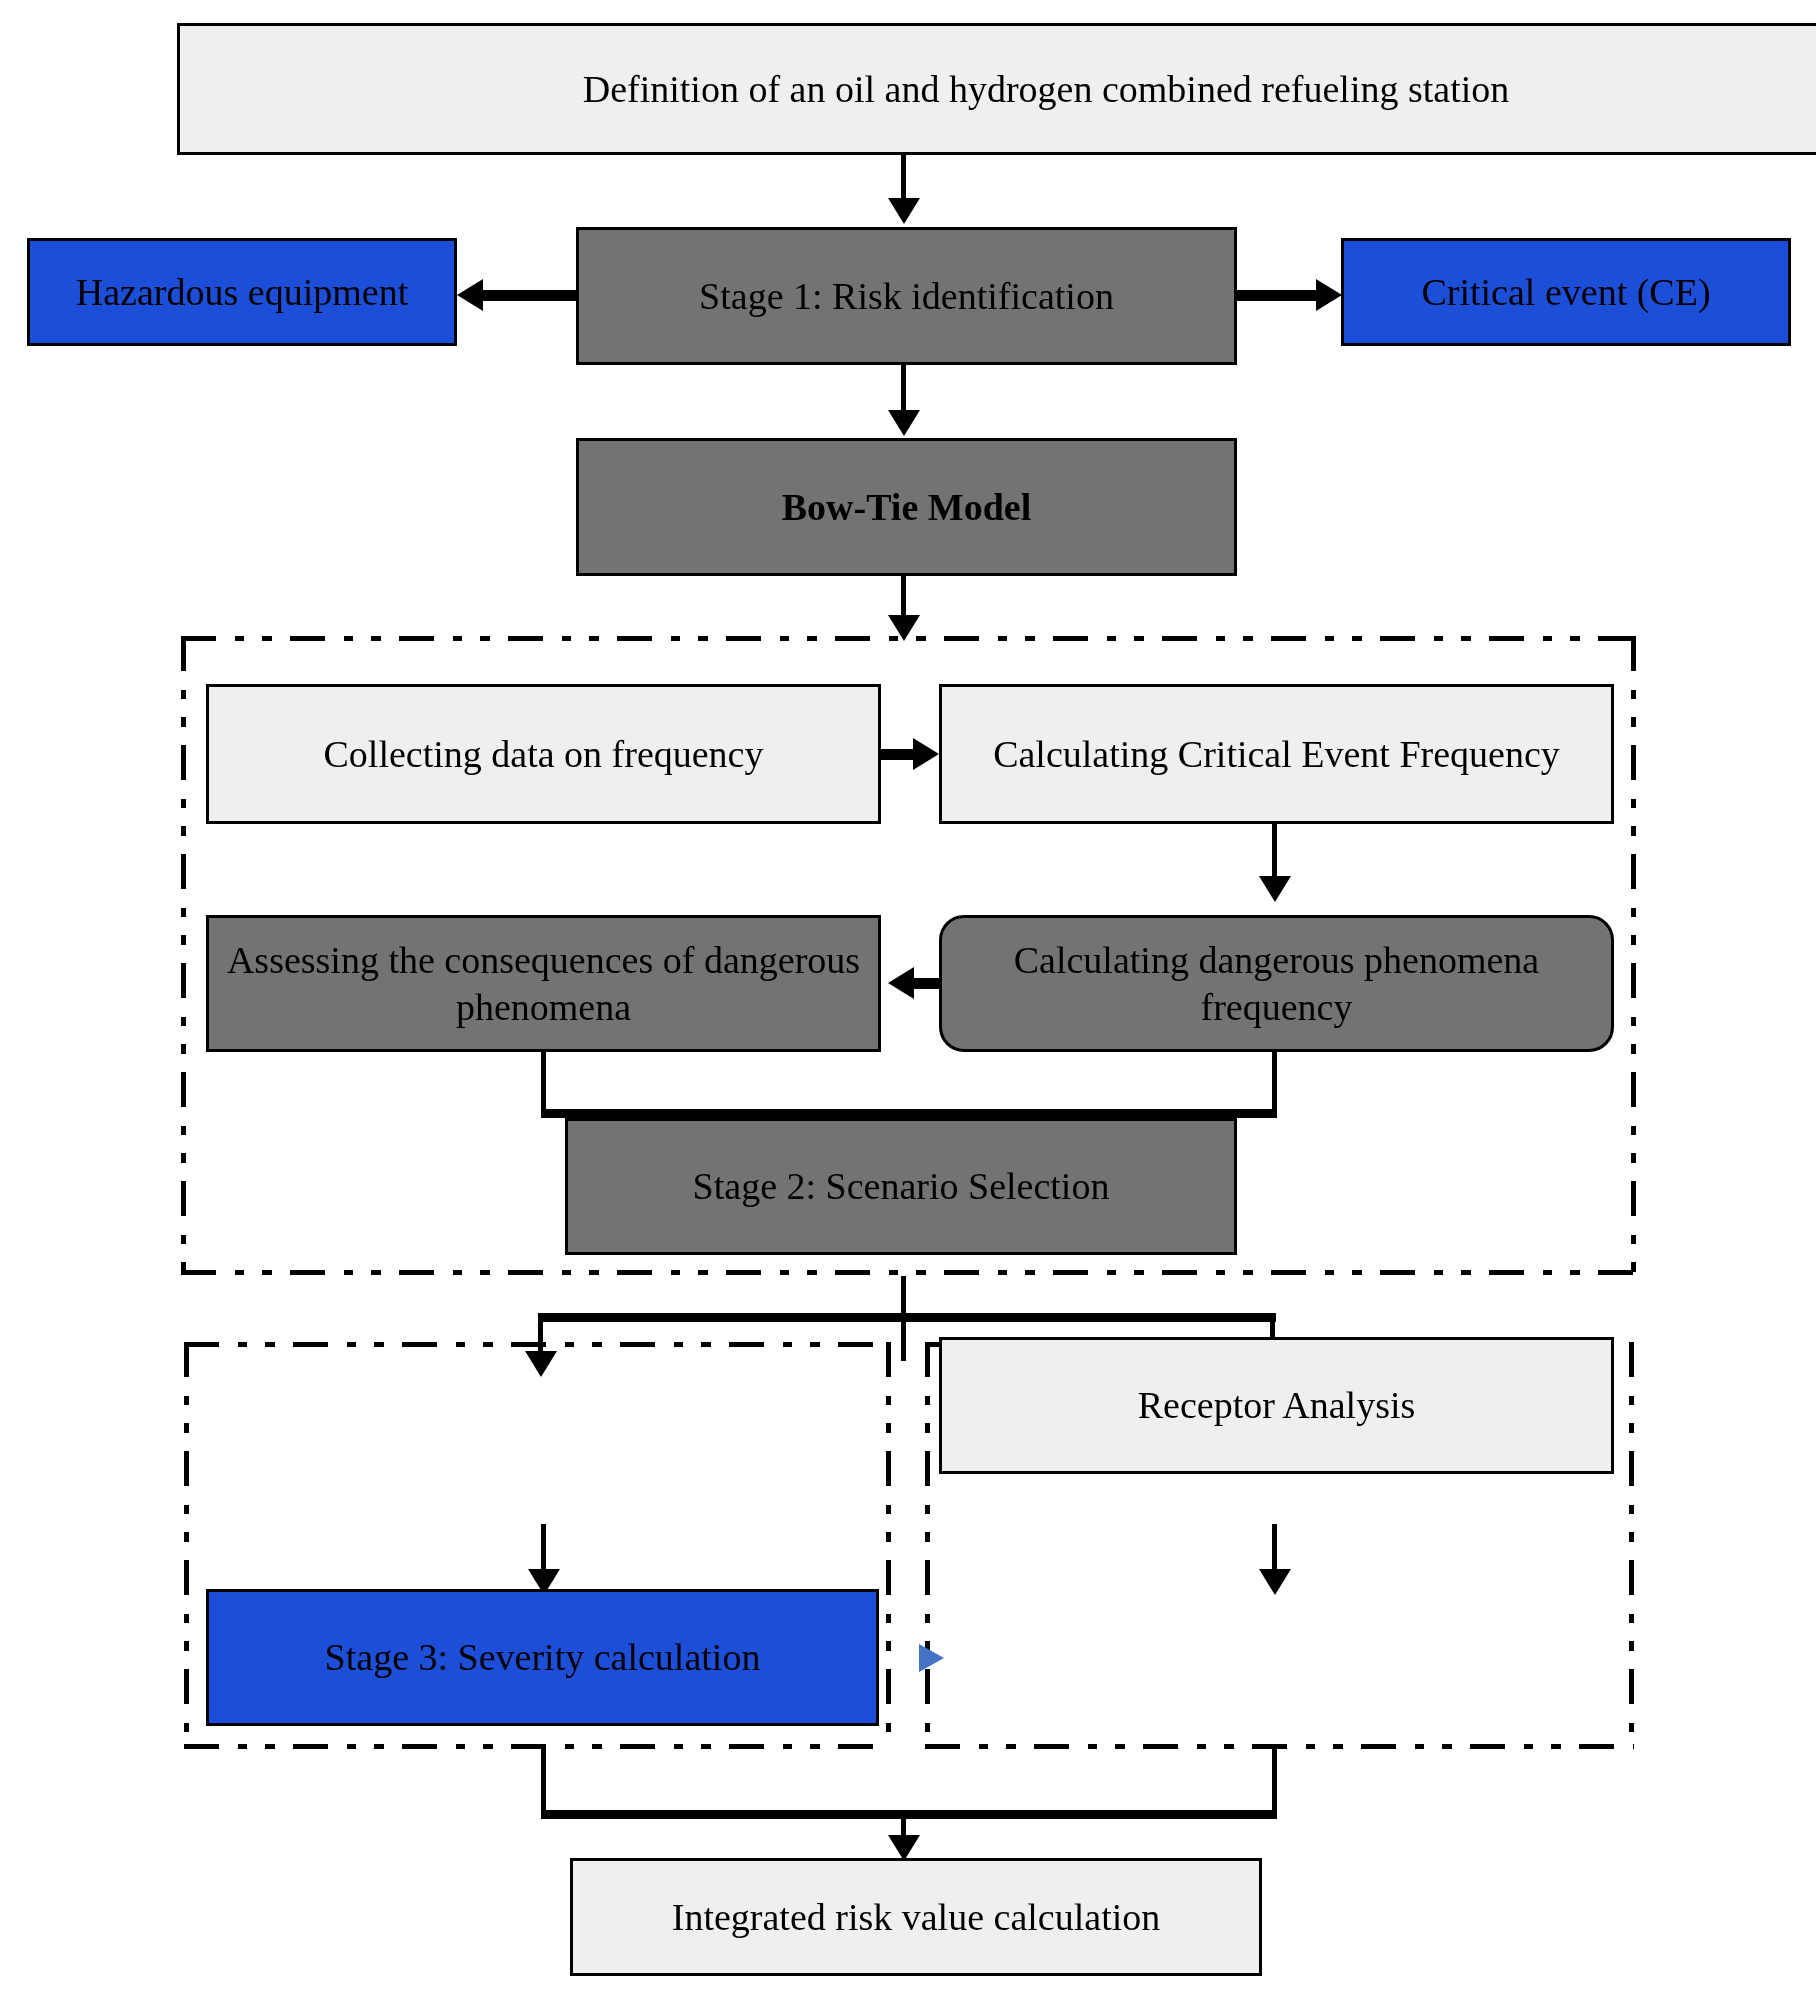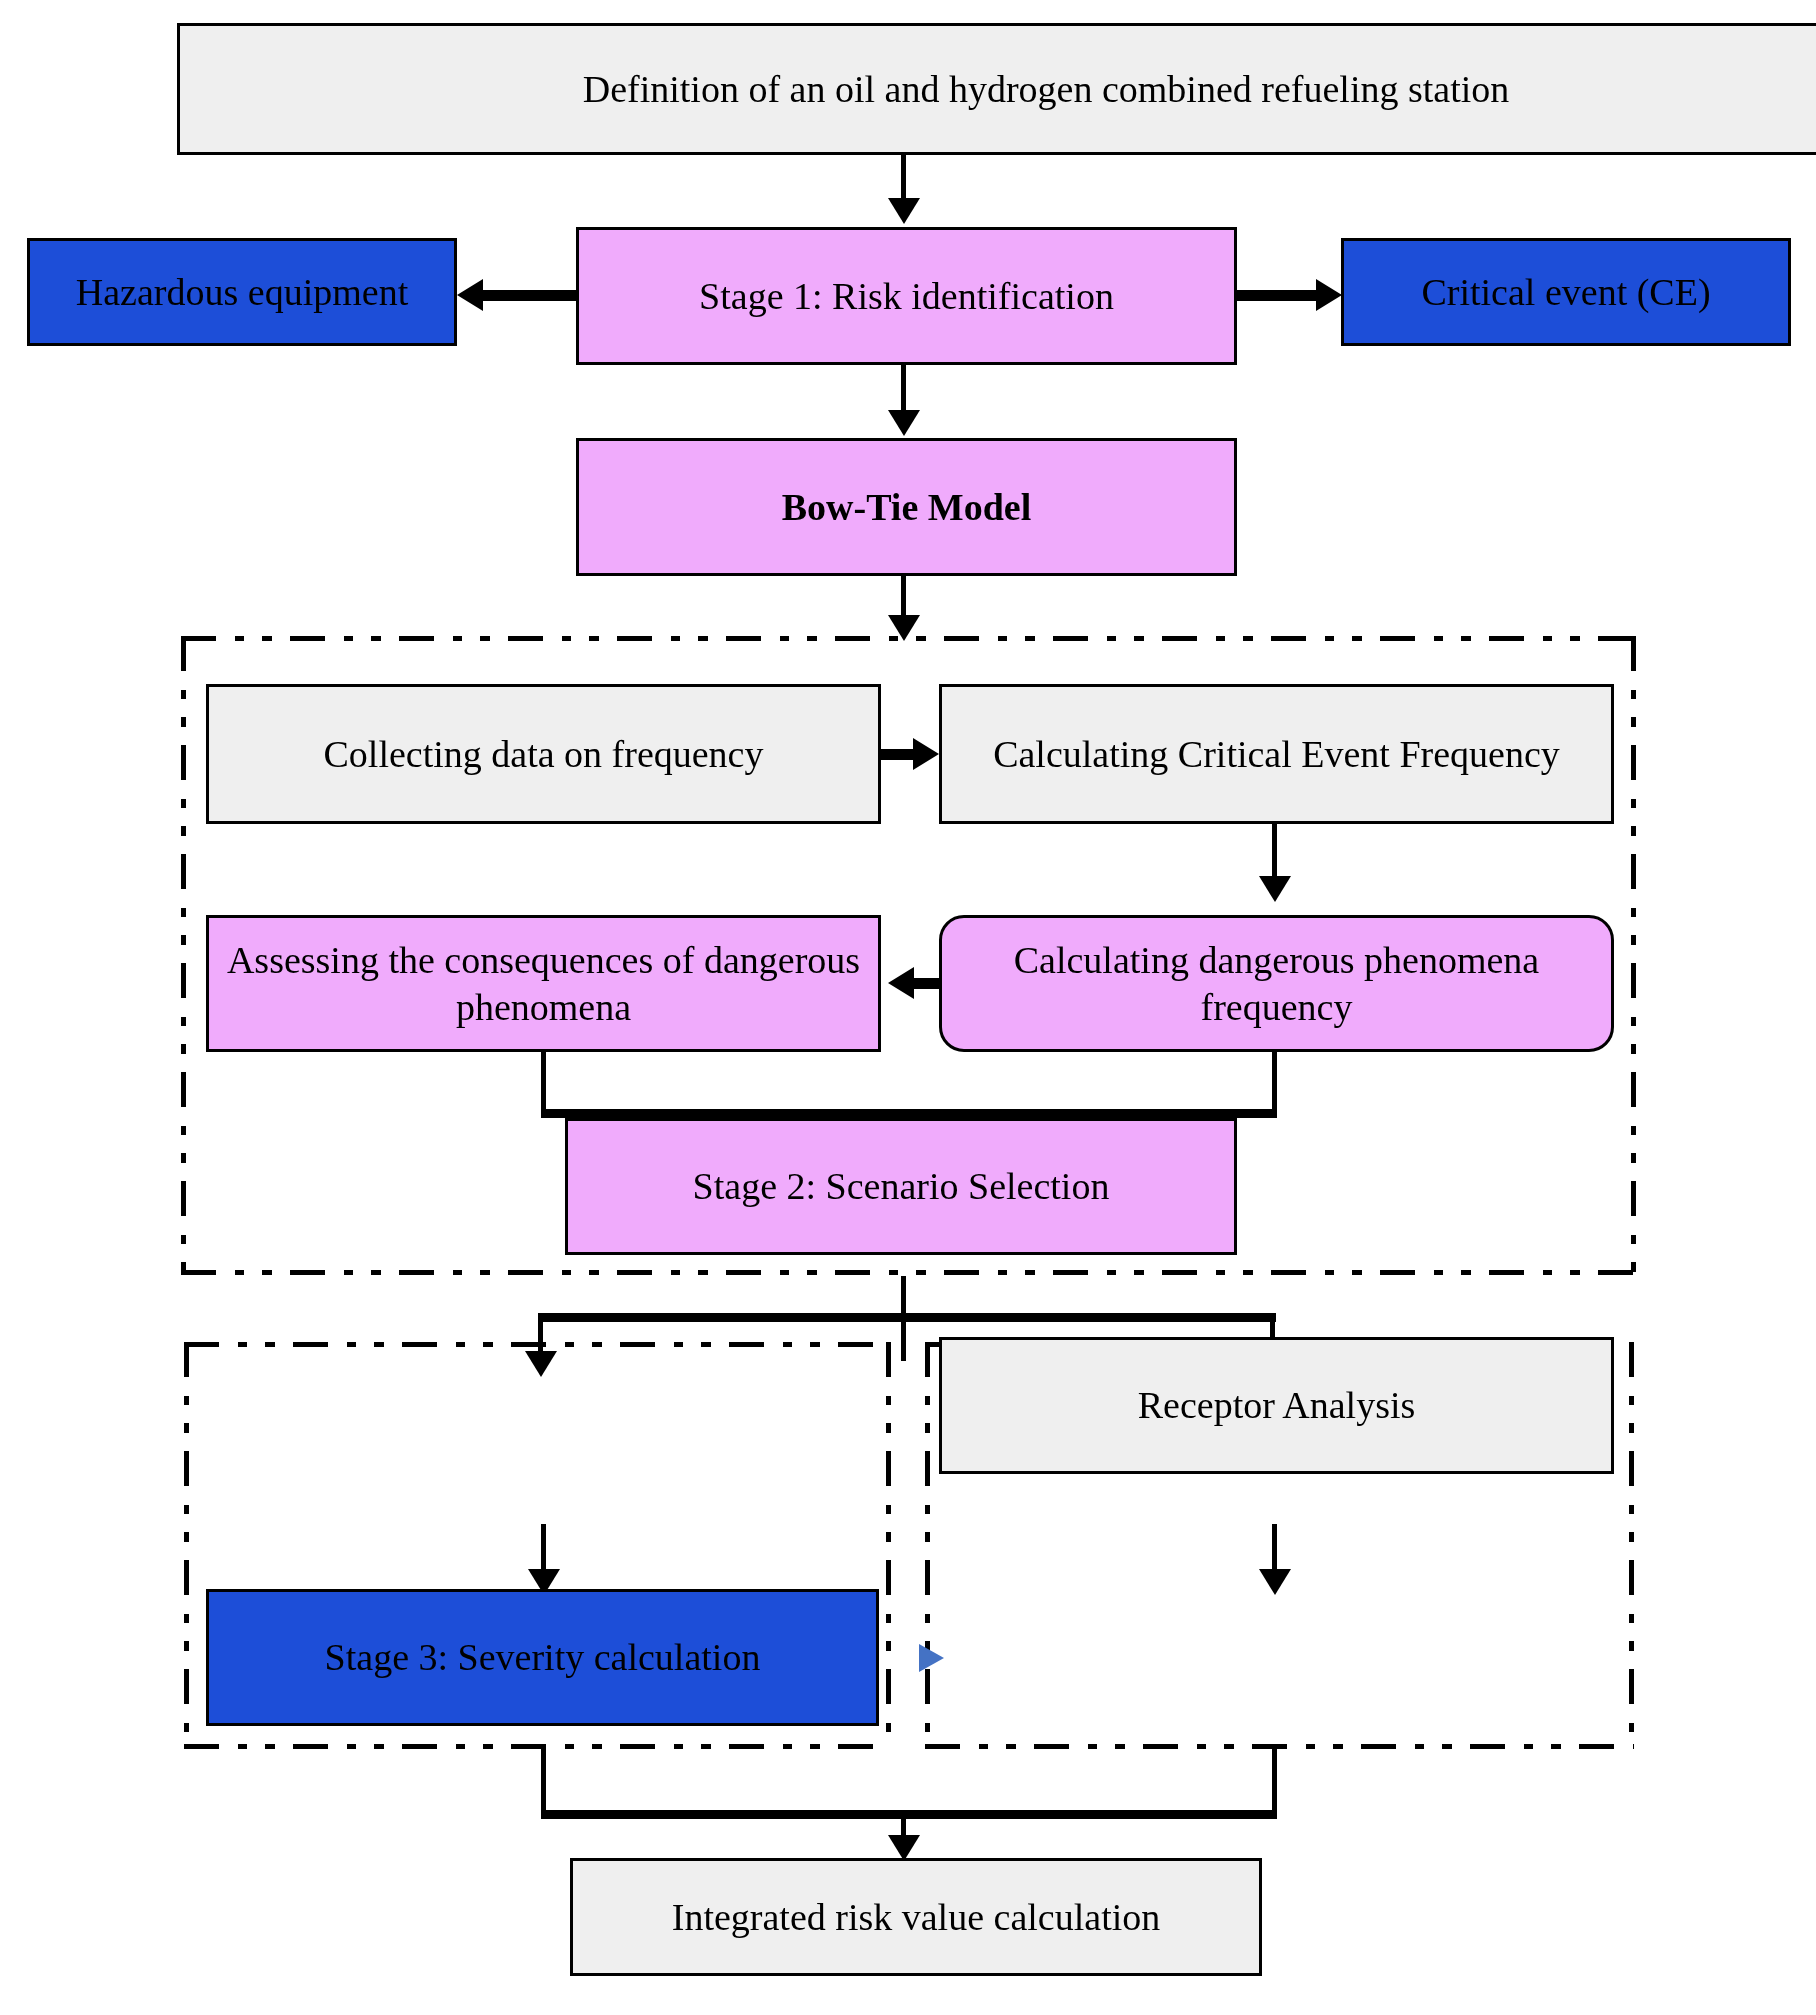--- a/index.html
+++ b/index.html
@@ -14,21 +14,21 @@
     position:absolute;
     box-sizing:border-box;
     border:3.1px solid #000000;
     display:flex;align-items:center;justify-content:center;
     text-align:center;
     color:#000000;
     line-height:1.22;
     padding:3.1px 7.7px;
   }
   .gray{background:#efefef;}
-  .blue{background:#f0abfc;}
+  .blue{background:#737373;}
   .red{background:#1d4ed8;}
   .group{
     position:absolute;
     box-sizing:border-box;
     border:5.4px dashed #000000;
     background:transparent;
     pointer-events:none;
   }
   
   .group{

